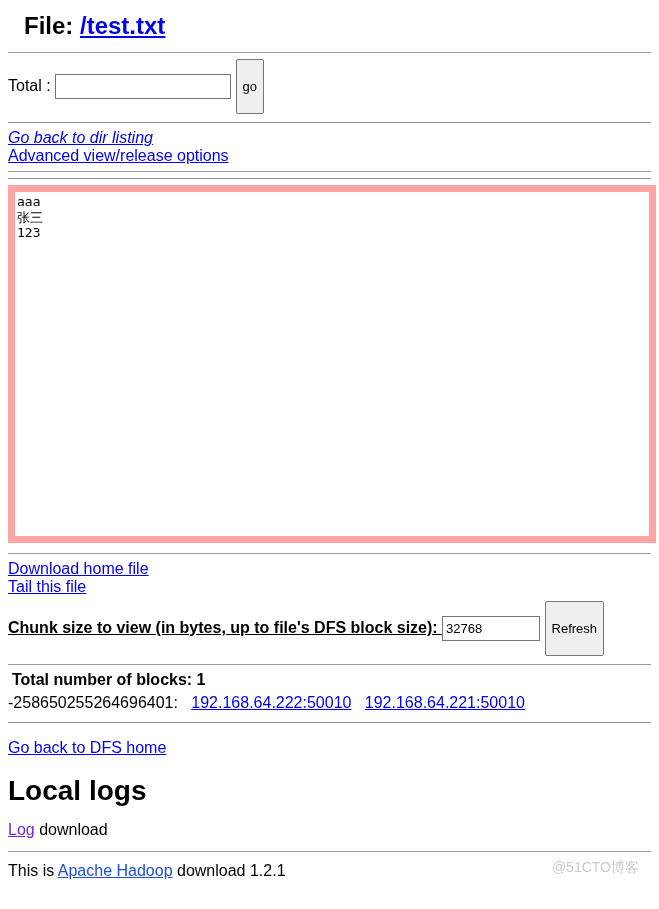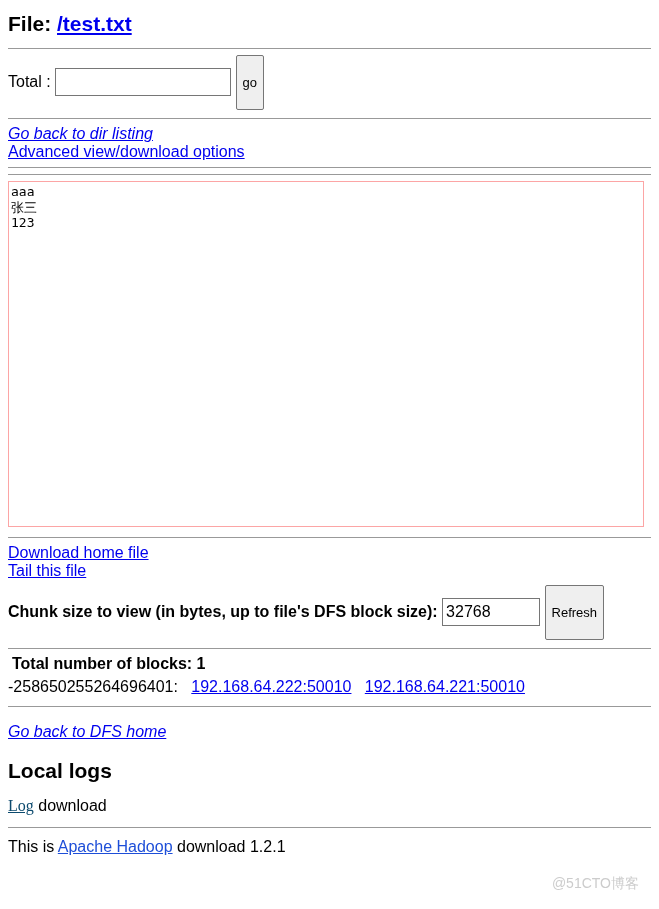--- a/index.html
+++ b/index.html
@@ -4,41 +4,41 @@
   <style>
     body {
       font-family: Arial, Helvetica, sans-serif;
       font-size: 16px;
       margin: 0;
       padding: 8px;
       width: 643px;
       color: #000;
     }
     h3 {
-      font-size: 21px;
+      font-size: 24px;
       font-weight: bold;
-      margin: 4px 0 12px 0;
+      margin: 4px 0 12px 16px;
     }
     h2 {
-      font-size: 21px;
+      font-size: 28px;
       font-weight: bold;
       margin: 18px 0 14px 0;
     }
     hr {
       border: none;
       border-top: 1px solid #999;
       margin: 6px 0;
     }
     a {
       color: #0000EE;
       text-decoration: underline;
     }
     input[type="text"] {
       font-family: Arial, sans-serif;
-      font-size: 16px;
+      font-size: 13px;
       padding: 4px 3px;
       border: 1px solid #767676;
     }
     .goto-input {
       width: 168px;
       border: 2px solid #333;
       padding: 1px 3px;
     }
     button {
       font-family: Arial, sans-serif;
@@ -48,21 +48,21 @@
       border: 1px solid #767676;
       border-radius: 2px;
       cursor: pointer;
     }
     .file-contents {
       width: 630px;
       height: 340px;
       font-family: monospace;
       font-size: 13px;
       padding: 2px;
-      border: 1px solid #fca5a5;
+      border: 7px solid #fca5a5;
       resize: none;
       white-space: pre;
       line-height: 1.2;
     }
     .goto-row {
       margin: 4px 0 8px 0;
     }
     .link-block {
       margin: 4px 0;
     }
@@ -71,37 +71,38 @@
     }
     .italic {
       font-style: italic;
       margin-top: 31px;
     }
     .chunk-row {
       margin: 5px 0 8px 0;
     }
     .chunk-row b {
       font-weight: bold;
+      text-decoration: underline;
     }
     .chunk-input {
       width: 90px;
     }
     .blocks-row {
       margin: 5px 4px;
     }
     .block-links {
       margin: 4px 0 10px 0;
     }
     .footer-row {
       margin: 10px 0 4px 0;
     }
     .watermark {
       position: absolute;
       right: 20px;
-      bottom: 16px;
+      bottom: 32px;
       color: #ccc;
       font-size: 14px;
       pointer-events: none;
     }
   </style>
 </head>
 <body>
 
 
 
@@ -114,21 +115,21 @@
 <div class="goto-row">
   <span>Total : </span>
   <input type="text" class="goto-input" value="" style="">
   <button>go</button>
 </div>
 
 <hr>
 
 <div class="link-block">
   <a href="#" class="italic">Go back to dir listing</a><br>
-  <a href="#">Advanced view/download options</a>
+  <a href="#">Advanced view/release options</a>
 </div>
 
 <hr>
 <hr>
 
 <textarea class="file-contents" readonly="" style="">aaa
 张三
 123</textarea>
 
 <hr>
@@ -150,28 +151,28 @@
   <b>Total number of blocks: 1</b>
 </div>
 <div class="block-links">
   <span>-258650255264696401:</span>&nbsp;&nbsp;
   <a href="#">192.168.64.222:50010</a>&nbsp;&nbsp;
   <a href="#">192.168.64.221:50010</a>
 </div>
 
 <hr>
 
-<div class="link-block" style="margin-top:16px;margin-bottom:6px;font-style:italic;">
+<div class="link-block" style="margin-top:16px;margin-bottom:6px;">
   <a href="#">Go back to DFS home</a>
 </div>
 
 <h2>Local logs</h2>
 
 <div>
-  <a href="#" style="color:#0c4a6e;font-family:Liberation Serif, serif;">Log</a><span> download</span>
+  <a href="#" style="color:#6d28d9;">Log</a><span> download</span>
 </div>
 
 <hr style="margin-top:12px;">
 
 <div class="footer-row">
   <span>This is </span><a href="#" style="color:#1d4ed8;text-align:center;">Apache Hadoop</a><span> download 1.2.1</span>
 </div>
 
 <div class="watermark">@51CTO博客</div>
 

